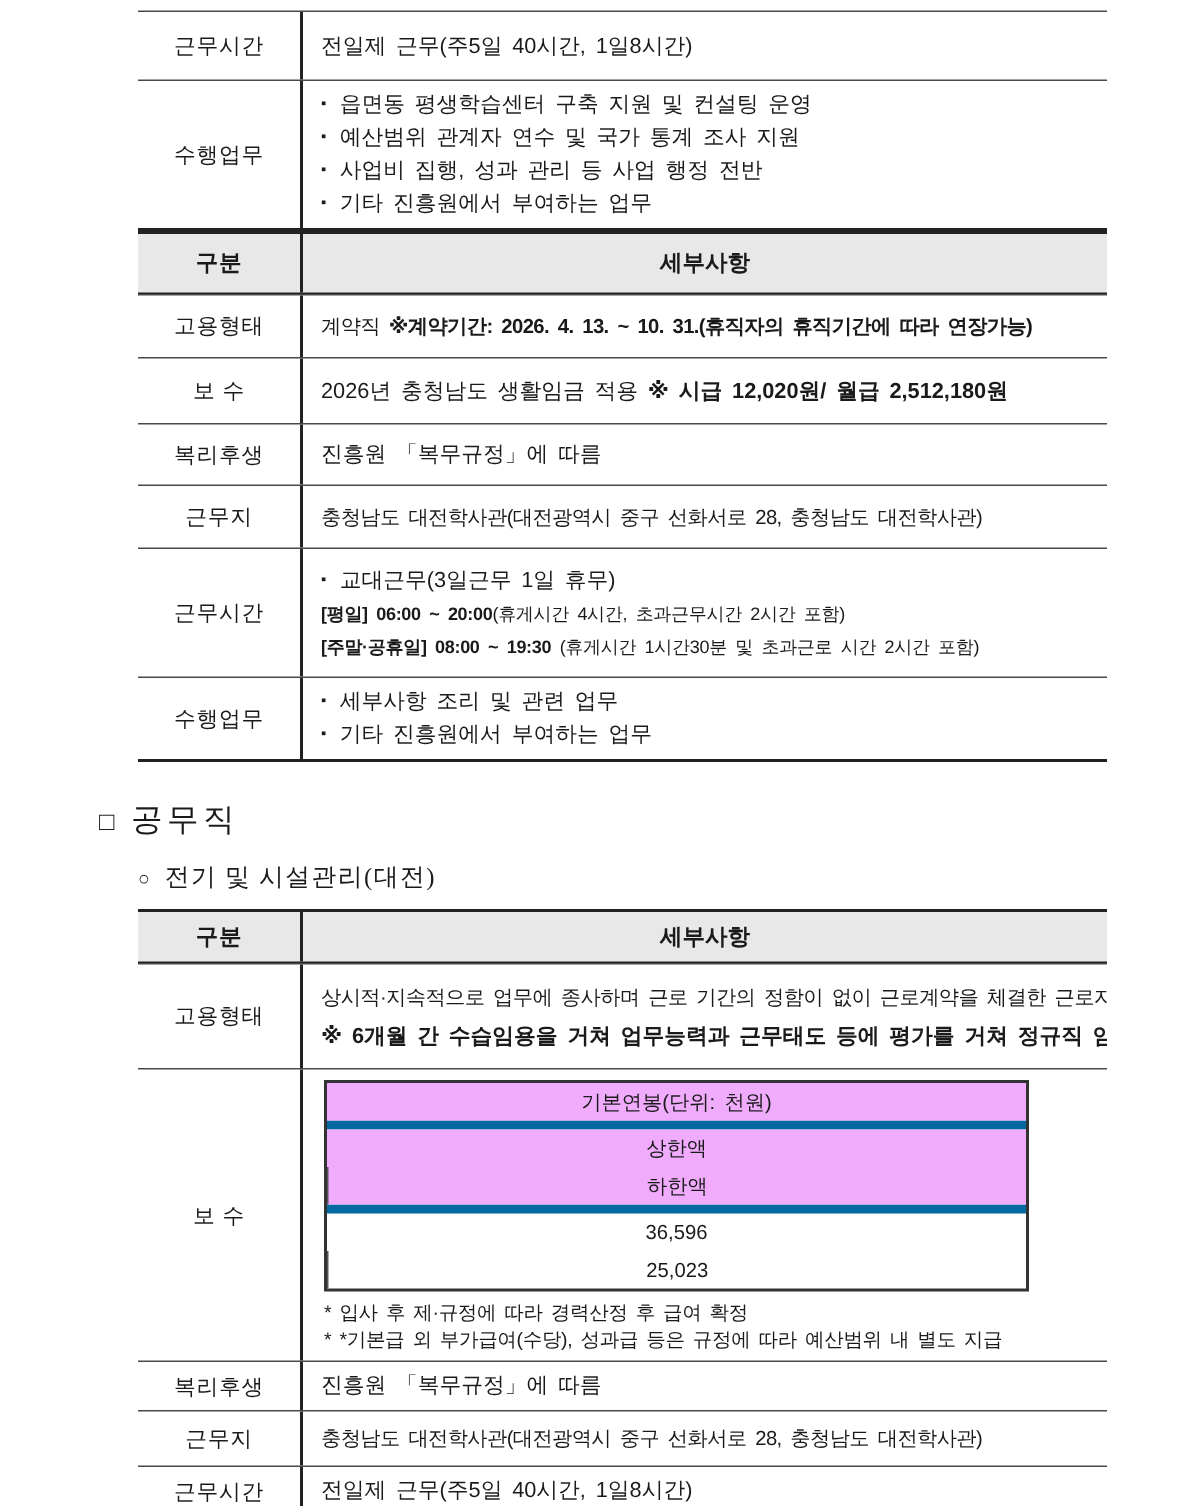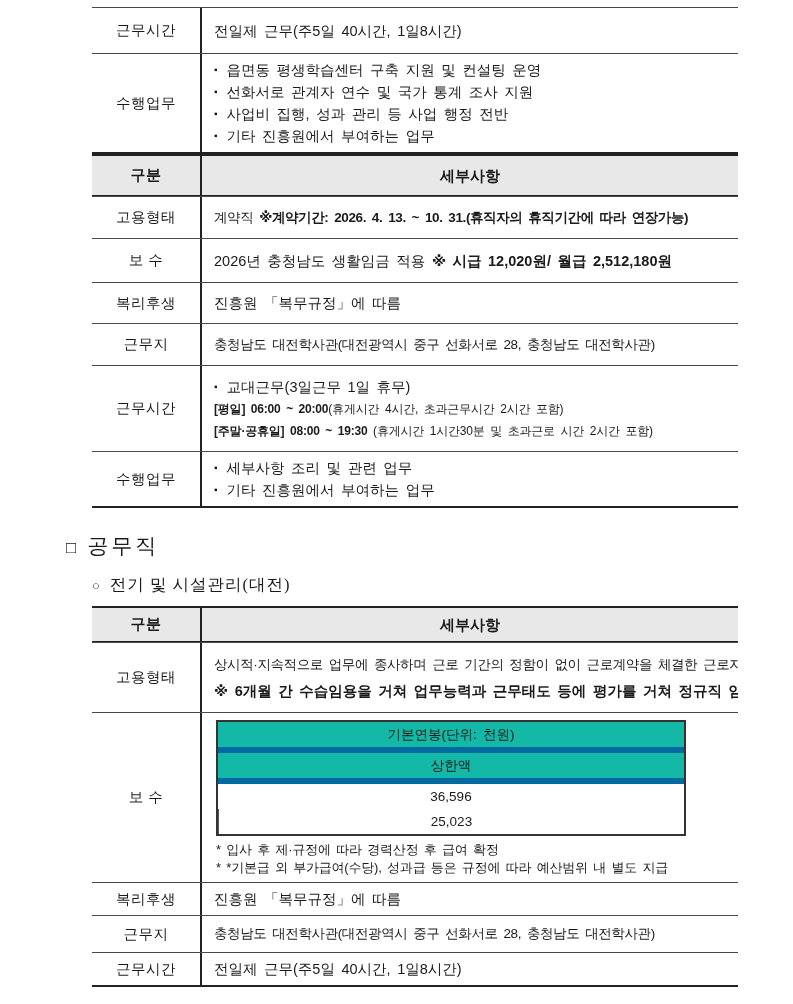--- a/index.html
+++ b/index.html
@@ -43,41 +43,41 @@
   .s3 { margin:14px 0 10px 92px; font-family:"Liberation Serif","DejaVu Serif",serif;
         font-size:16.5px; letter-spacing:1px; line-height:20px; }
   .s3 .mk { font-size:13px; margin-right:9px; }
   
   .nt { width:470px; border:2px solid #333; margin:2px 0 5px 2px;
         text-align:center; font-size:13.5px; }
   .ntr { display:flex; }
   .ntr + .ntr { border-top:6px solid #0369a1;flex-direction:column; }
   .nc { flex:1; padding:3px 0; line-height:19px; }
   .nc + .nc { border-left:1px solid #555; }
-  .ng { background:#14b8a6; }
+  .ng { background:#f0abfc; }
   .notes { margin-left:2px; }
   .note { font-size:13px; line-height:18px; white-space:nowrap; letter-spacing:-0.2px; word-spacing:2px; }
 </style>
 </head>
 <body>
 
 <div class="doc">
 
   <div class="t t1">
     <div class="row" style="min-height:45px">
       <div class="lab">근무시간</div>
       <div class="det">
         <div class="line"><span>전일제 근무(주5일 40시간, 1일8시간)</span></div>
       </div>
     </div>
     <div class="row" style="min-height:88px">
       <div class="lab">수행업무</div>
       <div class="det">
         <div class="bl"><span class="bm">▪</span><span>읍면동 평생학습센터 구축 지원 및 컨설팅 운영</span></div>
-        <div class="bl"><span class="bm">▪</span><span>선화서로 관계자 연수 및 국가 통계 조사 지원</span></div>
+        <div class="bl"><span class="bm">▪</span><span>예산범위 관계자 연수 및 국가 통계 조사 지원</span></div>
         <div class="bl"><span class="bm">▪</span><span>사업비 집행, 성과 관리 등 사업 행정 전반</span></div>
         <div class="bl"><span class="bm">▪</span><span>기타 진흥원에서 부여하는 업무</span></div>
       </div>
     </div>
   </div>
 
 
   <div class="t t2">
     <div class="row hdr" style="min-height:40px">
       <div class="lab">구분</div>
@@ -146,20 +146,21 @@
     </div>
     <div class="row" style="min-height:122px">
       <div class="lab">보 수</div>
       <div class="det">
         <div class="nt">
           <div class="ntr">
             <div class="nc ng">기본연봉(단위: 천원)</div>
           </div>
           <div class="ntr">
             <div class="nc ng">상한액</div>
+            <div class="nc ng">하한액</div>
           </div>
           <div class="ntr">
             <div class="nc">36,596</div>
             <div class="nc">25,023</div>
           </div>
         </div>
         <div class="notes">
           <div class="note">* 입사 후 제·규정에 따라 경력산정 후 급여 확정</div>
           <div class="note">* *기본급 외 부가급여(수당), 성과급 등은 규정에 따라 예산범위 내 별도 지급</div>
         </div>

